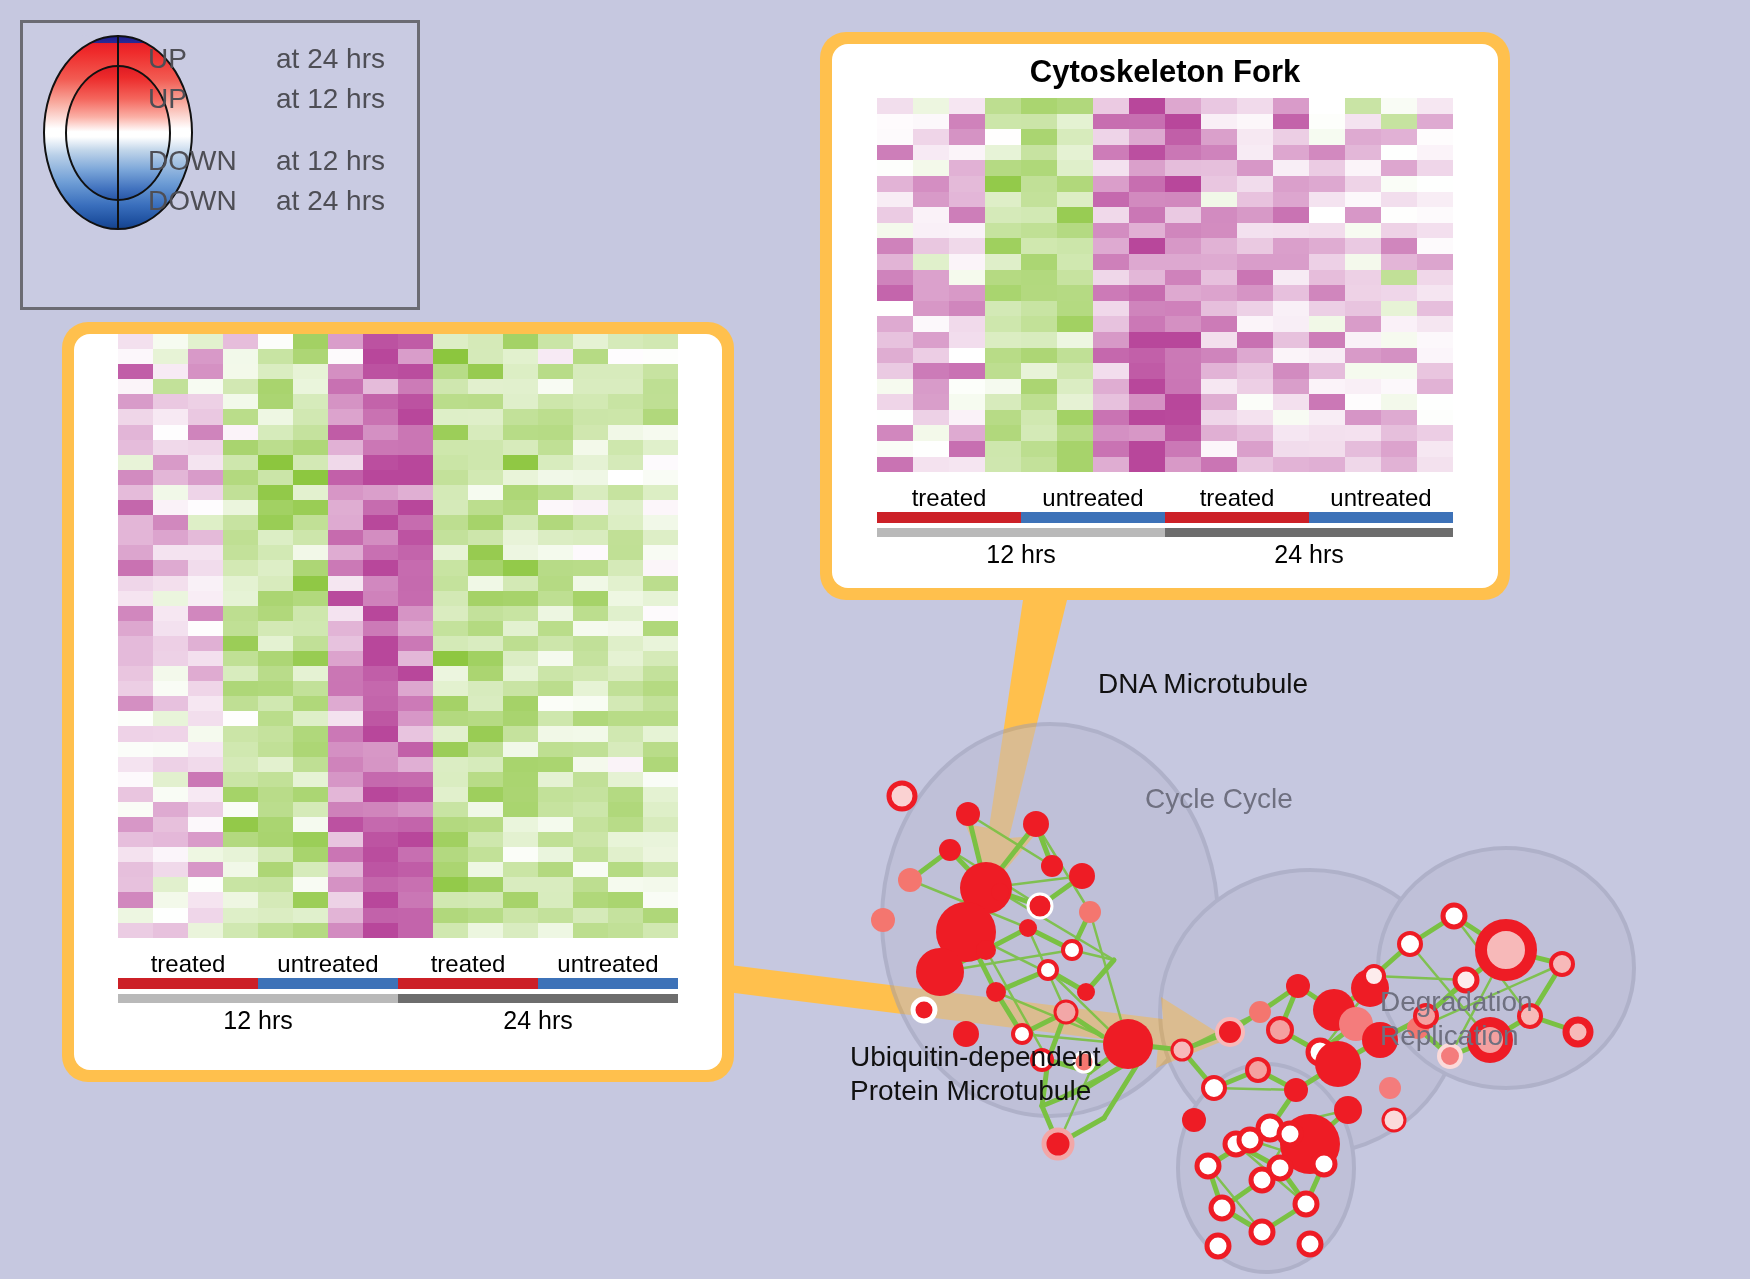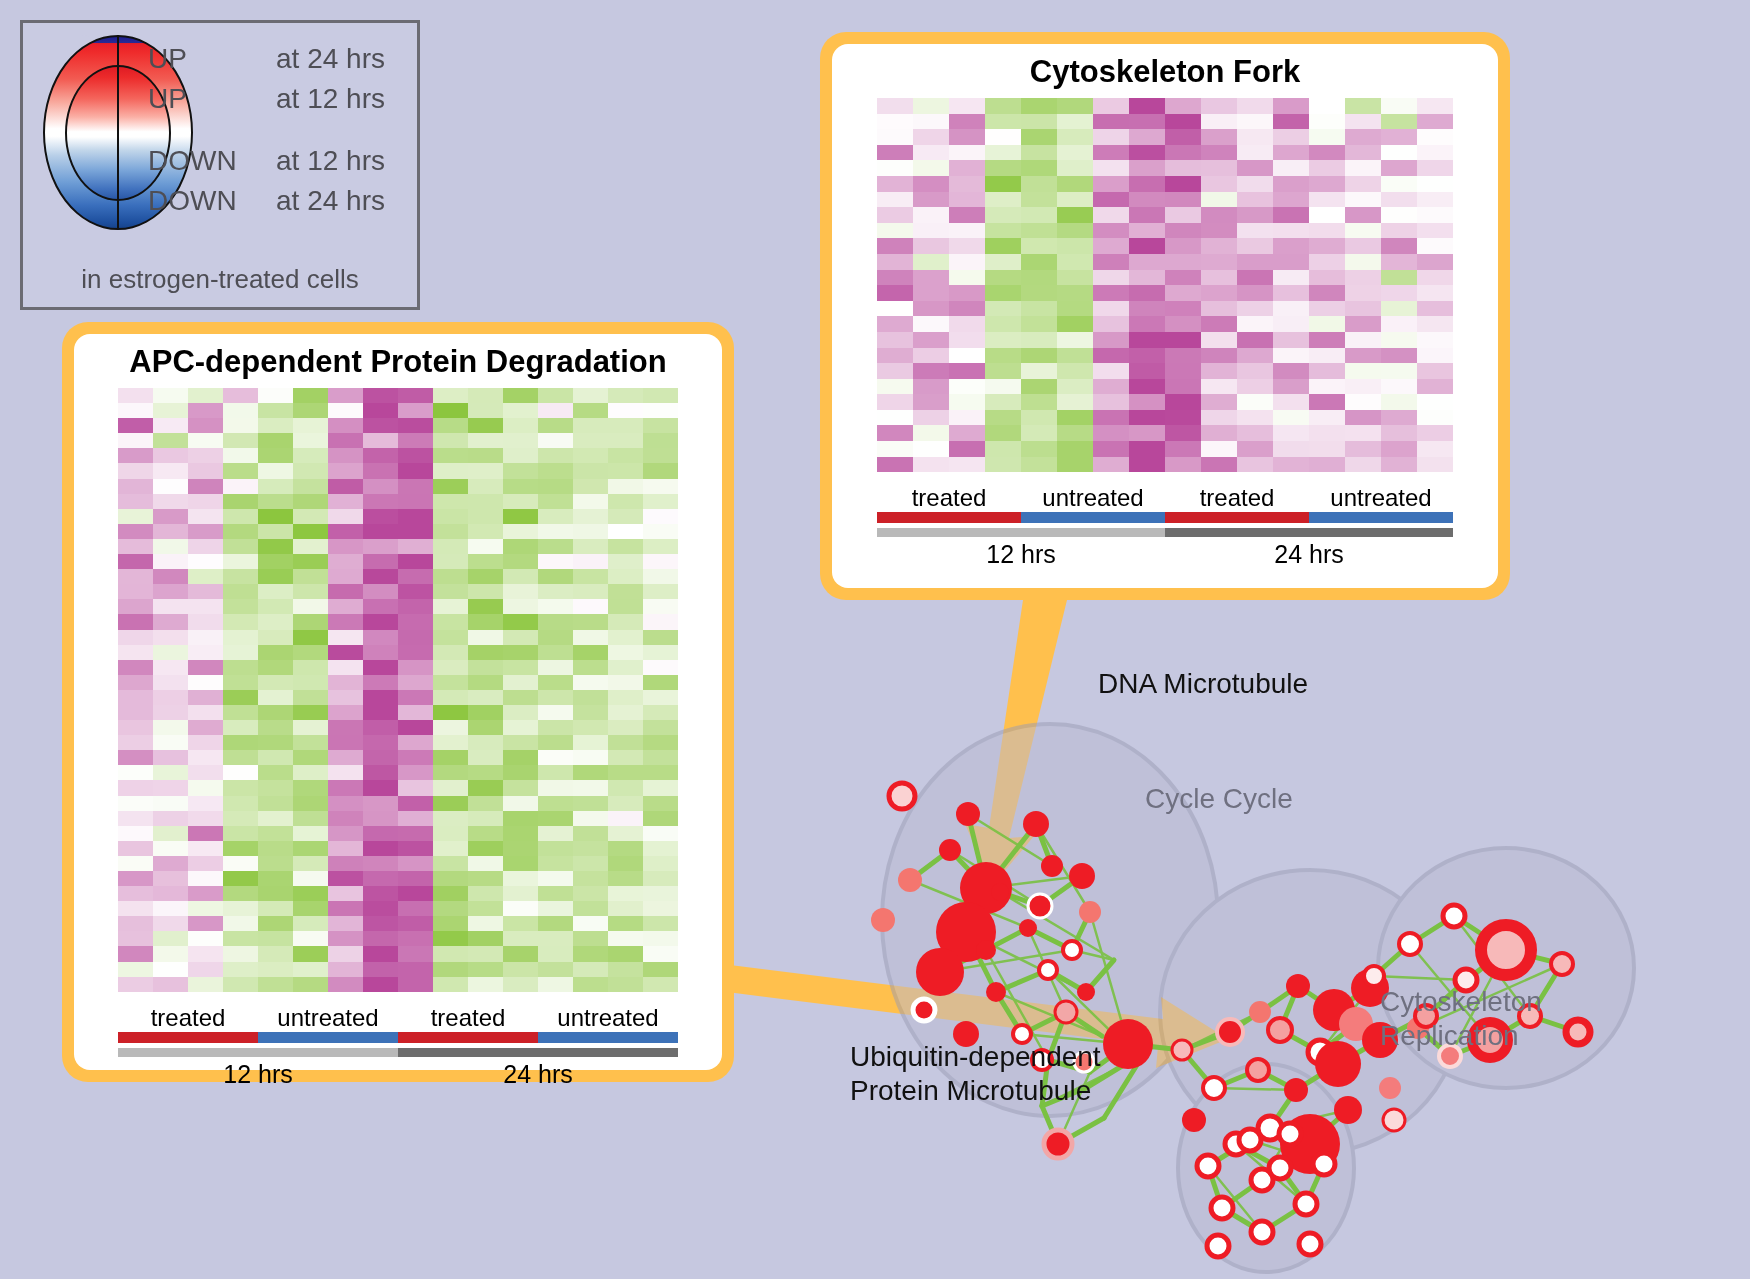--- a/index.html
+++ b/index.html
@@ -102,21 +102,20 @@
       <div class="key-row">
         <span class="w">DOWN</span>
         <span>at 12 hrs</span>
       </div>
       <div class="key-row">
         <span class="w">DOWN</span>
         <span>at 24 hrs</span>
       </div>
     </div>
     <div class="footer">
-      <div>in estrogen-treated cells</div>
     </div>
   </div>
 
 
   <svg class="arrowsvg">
 
     <polygon points="1023,600 1067,600 1009,838 1034,836 992,886 965,824 989,828" fill="#ffc04d"></polygon>
 
     <polygon points="730,965 1163,1019 1161,997 1228,1039 1156,1068 1158,1046 727,992" fill="#ffc04d"></polygon>
   </svg>
@@ -316,32 +315,31 @@
         <circle cx="636" cy="396" r="11" fill="#f4a0a0" stroke="#ee1c25" stroke-width="4"></circle>
         <circle cx="660" cy="436" r="11" fill="#f47c7c" stroke="#fbdada" stroke-width="4"></circle>
         <circle cx="740" cy="396" r="11" fill="#f7b9b9" stroke="#ee1c25" stroke-width="4"></circle>
         <circle cx="772" cy="344" r="11" fill="#f7b9b9" stroke="#ee1c25" stroke-width="4"></circle>
       </g>
     </svg>
 
     <div class="netlabel lbl-dna">DNA Microtubule</div>
     <div class="netlabel lbl-cc">Cycle Cycle</div>
     <div class="netlabel lbl-mt">
-      <div>Cytoskeleton</div>
+      <div>Degradation</div>
       <div>Replication</div>
     </div>
     <div class="netlabel lbl-ub">
       <div>Ubiquitin-dependent</div>
       <div>Protein Microtubule</div>
     </div>
   </div>
 
   <div class="panel" id="panel-apc">
     <div class="sheet">
-      <div class="ptitle">APC-dependent Protein Degradation</div>
       <div class="hm">
           <div class="hrow">
             <div class="cell" style="width: 35px; height: 15.1px; background: rgb(243, 224, 238);"></div>
             <div class="cell" style="width: 35px; height: 15.1px; background: rgb(246, 251, 240);"></div>
             <div class="cell" style="width: 35px; height: 15.1px; background: rgb(226, 241, 206);"></div>
             <div class="cell" style="width: 35px; height: 15.1px; background: rgb(230, 189, 219);"></div>
             <div class="cell" style="width: 35px; height: 15.1px; background: rgb(252, 253, 250);"></div>
             <div class="cell" style="width: 35px; height: 15.1px; background: rgb(163, 209, 100);"></div>
             <div class="cell" style="width: 35px; height: 15.1px; background: rgb(217, 157, 202);"></div>
             <div class="cell" style="width: 35px; height: 15.1px; background: rgb(188, 82, 161);"></div>

